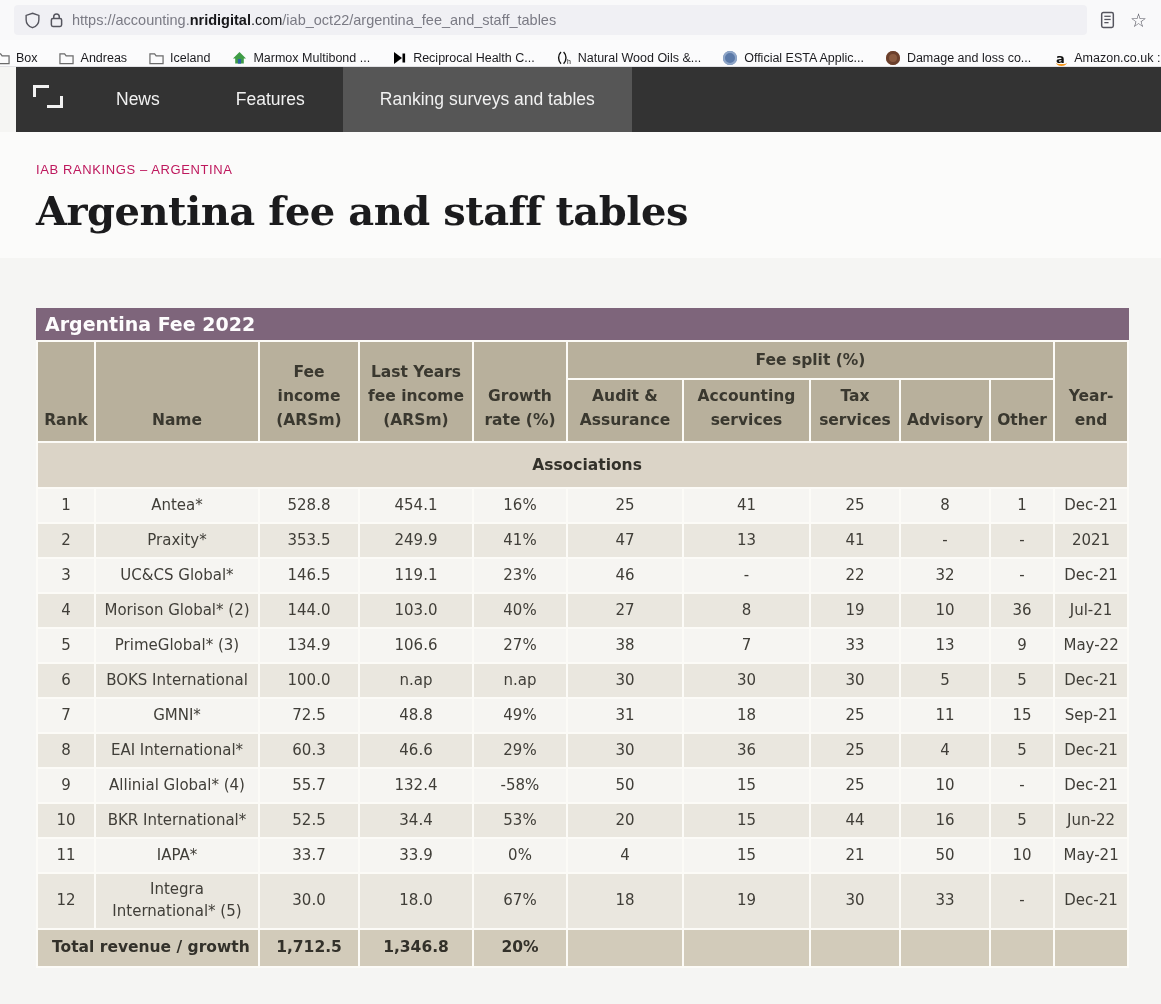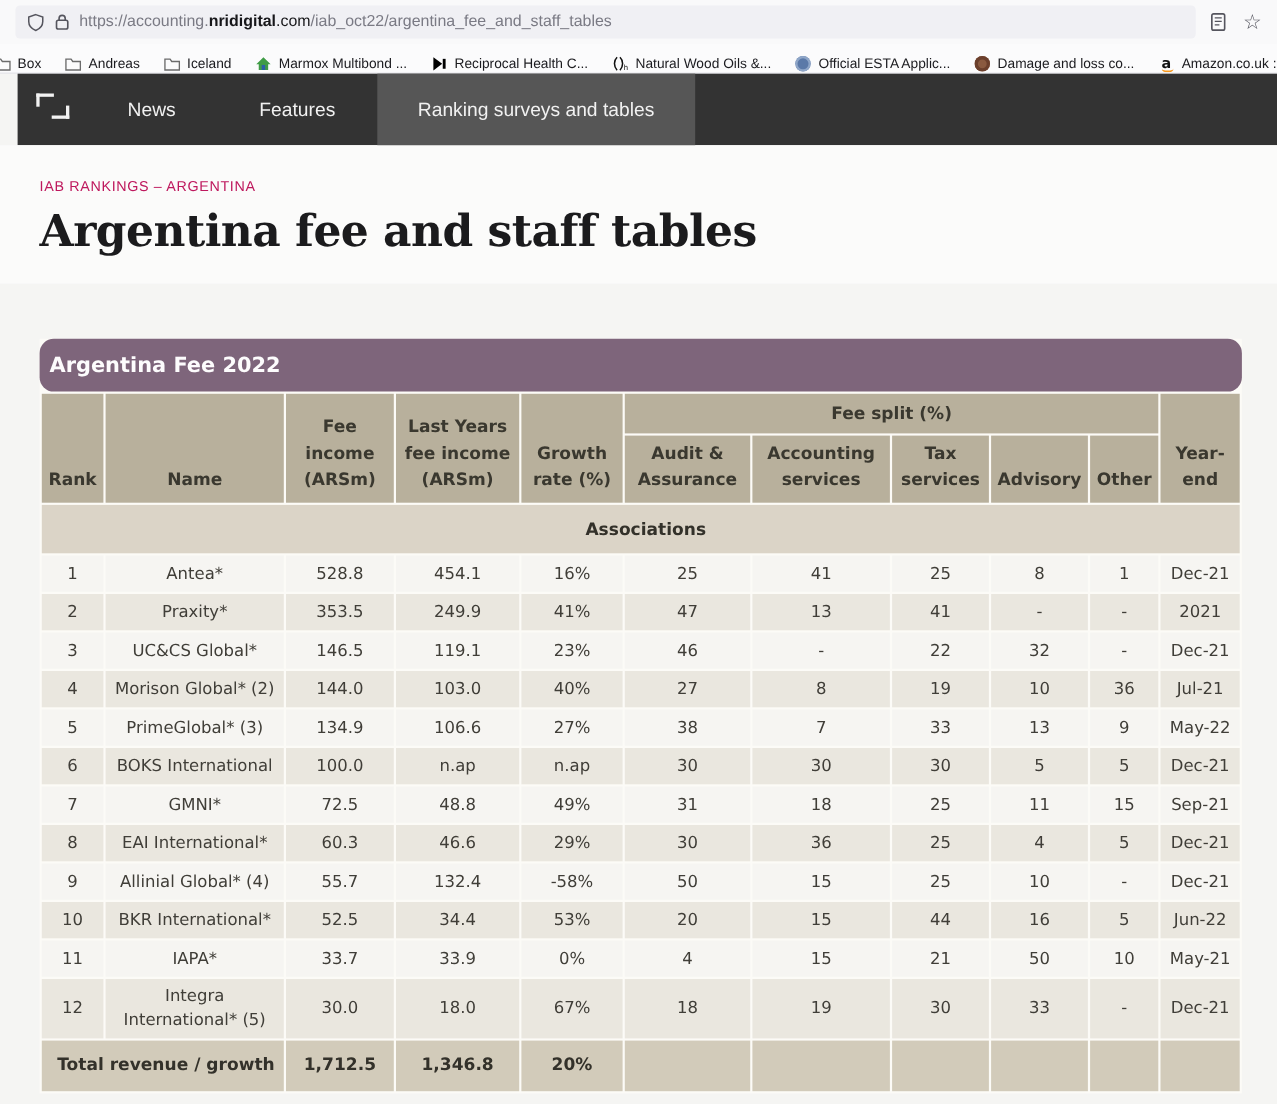--- a/index.html
+++ b/index.html
@@ -47,36 +47,36 @@
 
   
   .hero { background:#fbfbfa; padding:30px 0 24px 36px; }
   .eyebrow { font-size:13px; font-weight:400; letter-spacing:.6px; color:#be185d; }
   .hero h1 { margin-top:10px; font-family:"DejaVu Serif", serif; font-weight:700;
     font-size:40px; color:#1b1b1d; letter-spacing:-.5px; }
 
   
   .main { background:#f5f5f3; padding:50px 0 0 0; height:752px; }
   .table-wrap { margin-left:36px; width:1093px; background:#fcfbf7; }
-  .table-title { height:48px; background:#7E657B; color:#fdfcfd; font-weight:700;
+  .table-title { height:32px; background:#7E657B; color:#fdfcfd; font-weight:700;
     font-size:19px; display:flex; align-items:center; padding-left:9px;
-    font-family:"DejaVu Sans", sans-serif;border-radius:13px; }
+    font-family:"DejaVu Sans", sans-serif; }
   table { border-collapse:separate; border-spacing:2px; table-layout:fixed;
     width:1093px; font-family:"DejaVu Sans", sans-serif; }
   th { background:#B8B09C; color:#3a382f; font-size:15.5px; font-weight:700;
     text-align:center; line-height:1.55; }
   th.hb { vertical-align:bottom; padding:4px 2px 9px 2px; }
   th.hm { vertical-align:middle; height:36px; padding:2px; }
   td { font-size:15px; color:#403e38; text-align:center; padding:5px 4px;
     height:33px; line-height:1.45; background:#f6f5f2; }
   tr.alt td { background:#EAE7DF; }
   tr.section-row td { background:#DBD4C7; color:#33312a; font-weight:700;
     font-size:15.5px; text-align:center; padding-left:13px; height:44px; }
   tr.total-row td { background:#D2CBBA; color:#33312a; font-weight:700;
-    height:46px; font-size:15.5px;margin-top:16px; }
+    height:36px; font-size:15.5px;margin-top:16px; }
   tr.total-row td.total-label { text-align:left; padding-left:14px; }
 </style>
 </head>
 <body>
 
 <div class="chrome">
   <div class="urlrow">
     <div class="urlfield">
       <svg width="17" height="17" viewBox="0 0 16 16">
         <path d="M8 1.2 L14 3.2 V7.2 C14 11 11.2 13.6 8 14.8 C4.8 13.6 2 11 2 7.2 V3.2 Z" fill="none" stroke="#55555e" stroke-width="1.3"></path>

